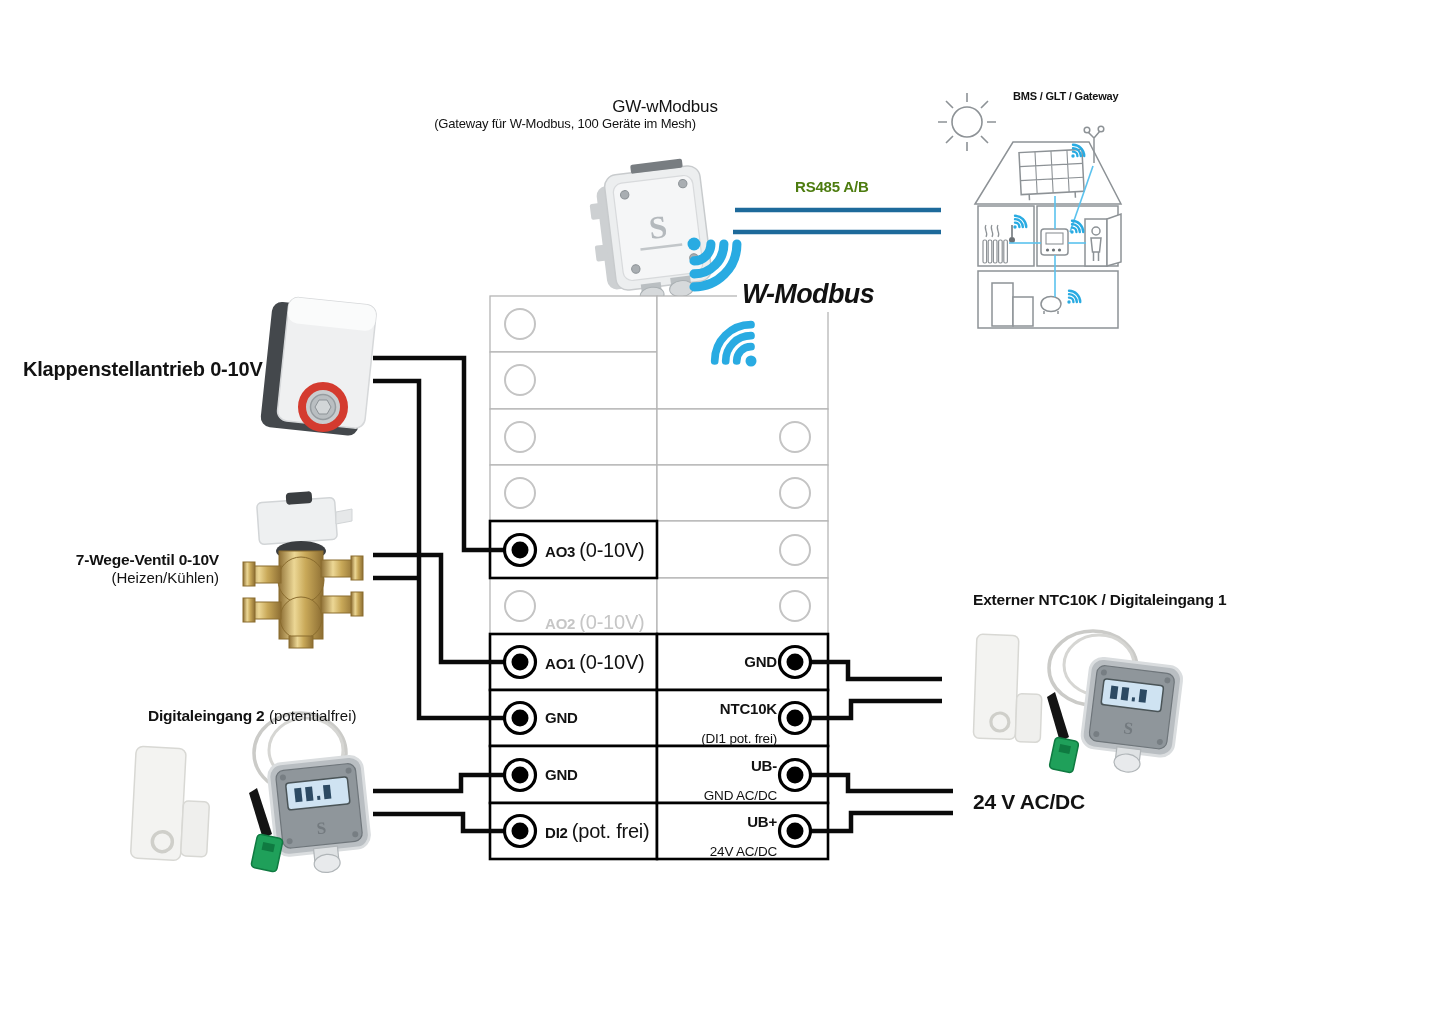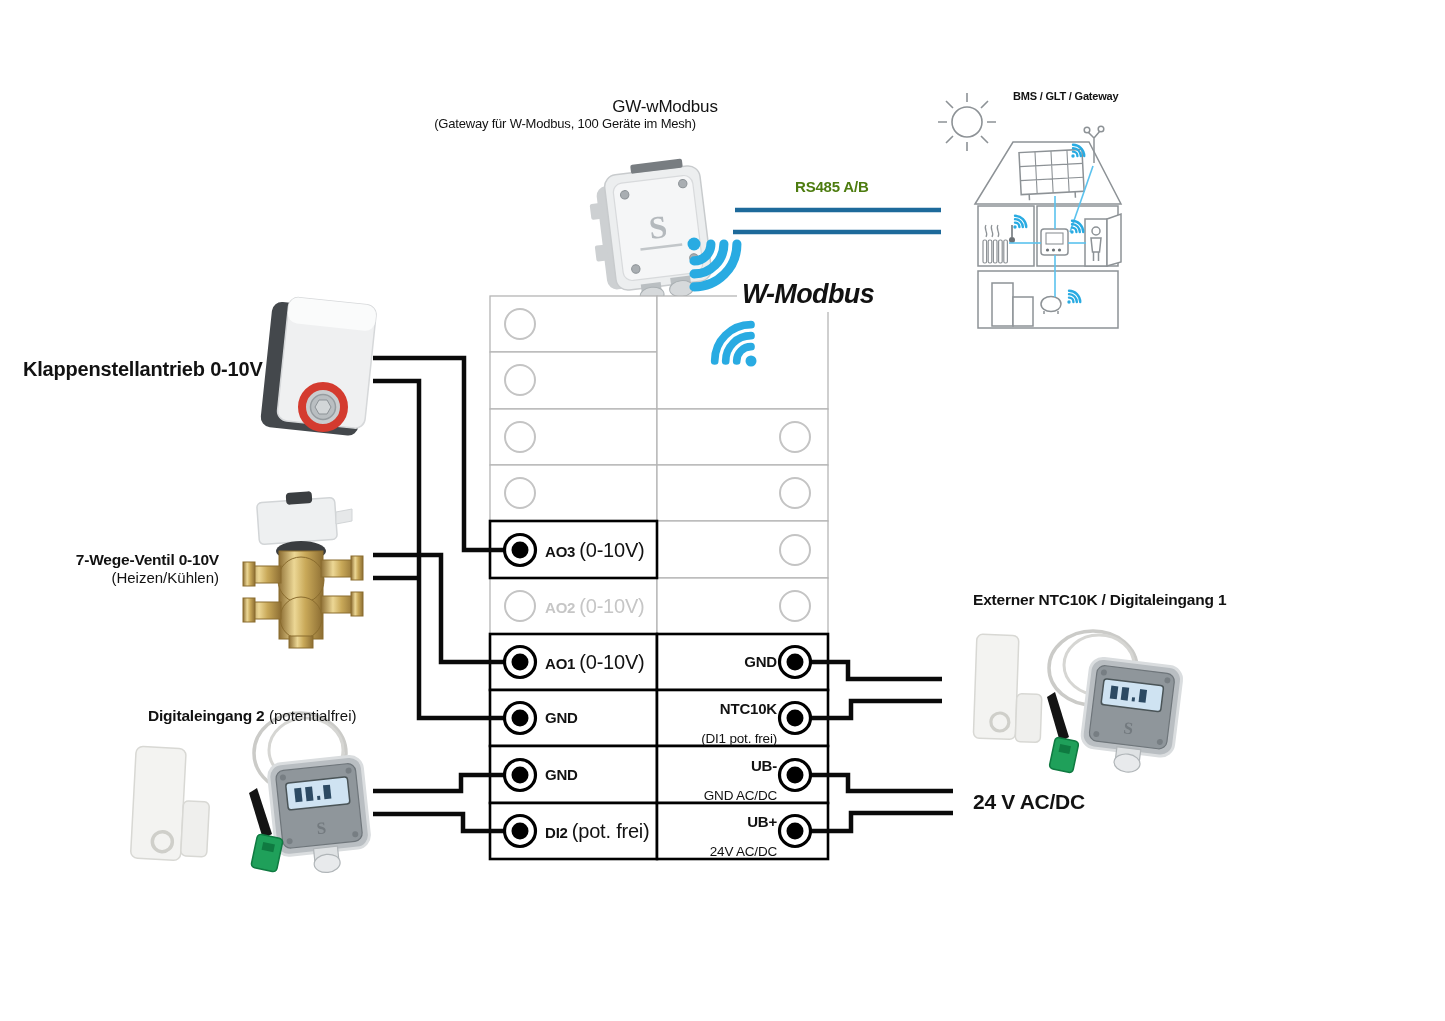--- a/index.html
+++ b/index.html
@@ -375,21 +375,21 @@
   <span class="devsub">(potentialfrei)</span>
 </div>
 
 <div class="lbl devlbl2" style="left:973px;top:591px;">Externer NTC10K / Digitaleingang 1</div>
 
 <div class="lbl power" style="left:973px;top:790px;">24 V AC/DC</div>
 
 <div class="tl" style="left:545px;top:540px;">
   <span>AO3</span><span class="sfx">(0-10V)</span>
 </div>
-<div class="tl dis" style="left:545px;top:596px;">
+<div class="tl dis" style="left:545px;top:612px;">
   <span>AO2</span><span class="sfx">(0-10V)</span>
 </div>
 <div class="tl" style="left:545px;top:652px;">
   <span>AO1</span><span class="sfx">(0-10V)</span>
 </div>
 <div class="tl" style="left:545px;top:708px;">
   <span>GND</span>
 </div>
 <div class="tl" style="left:545px;top:765px;">
   <span>GND</span>

